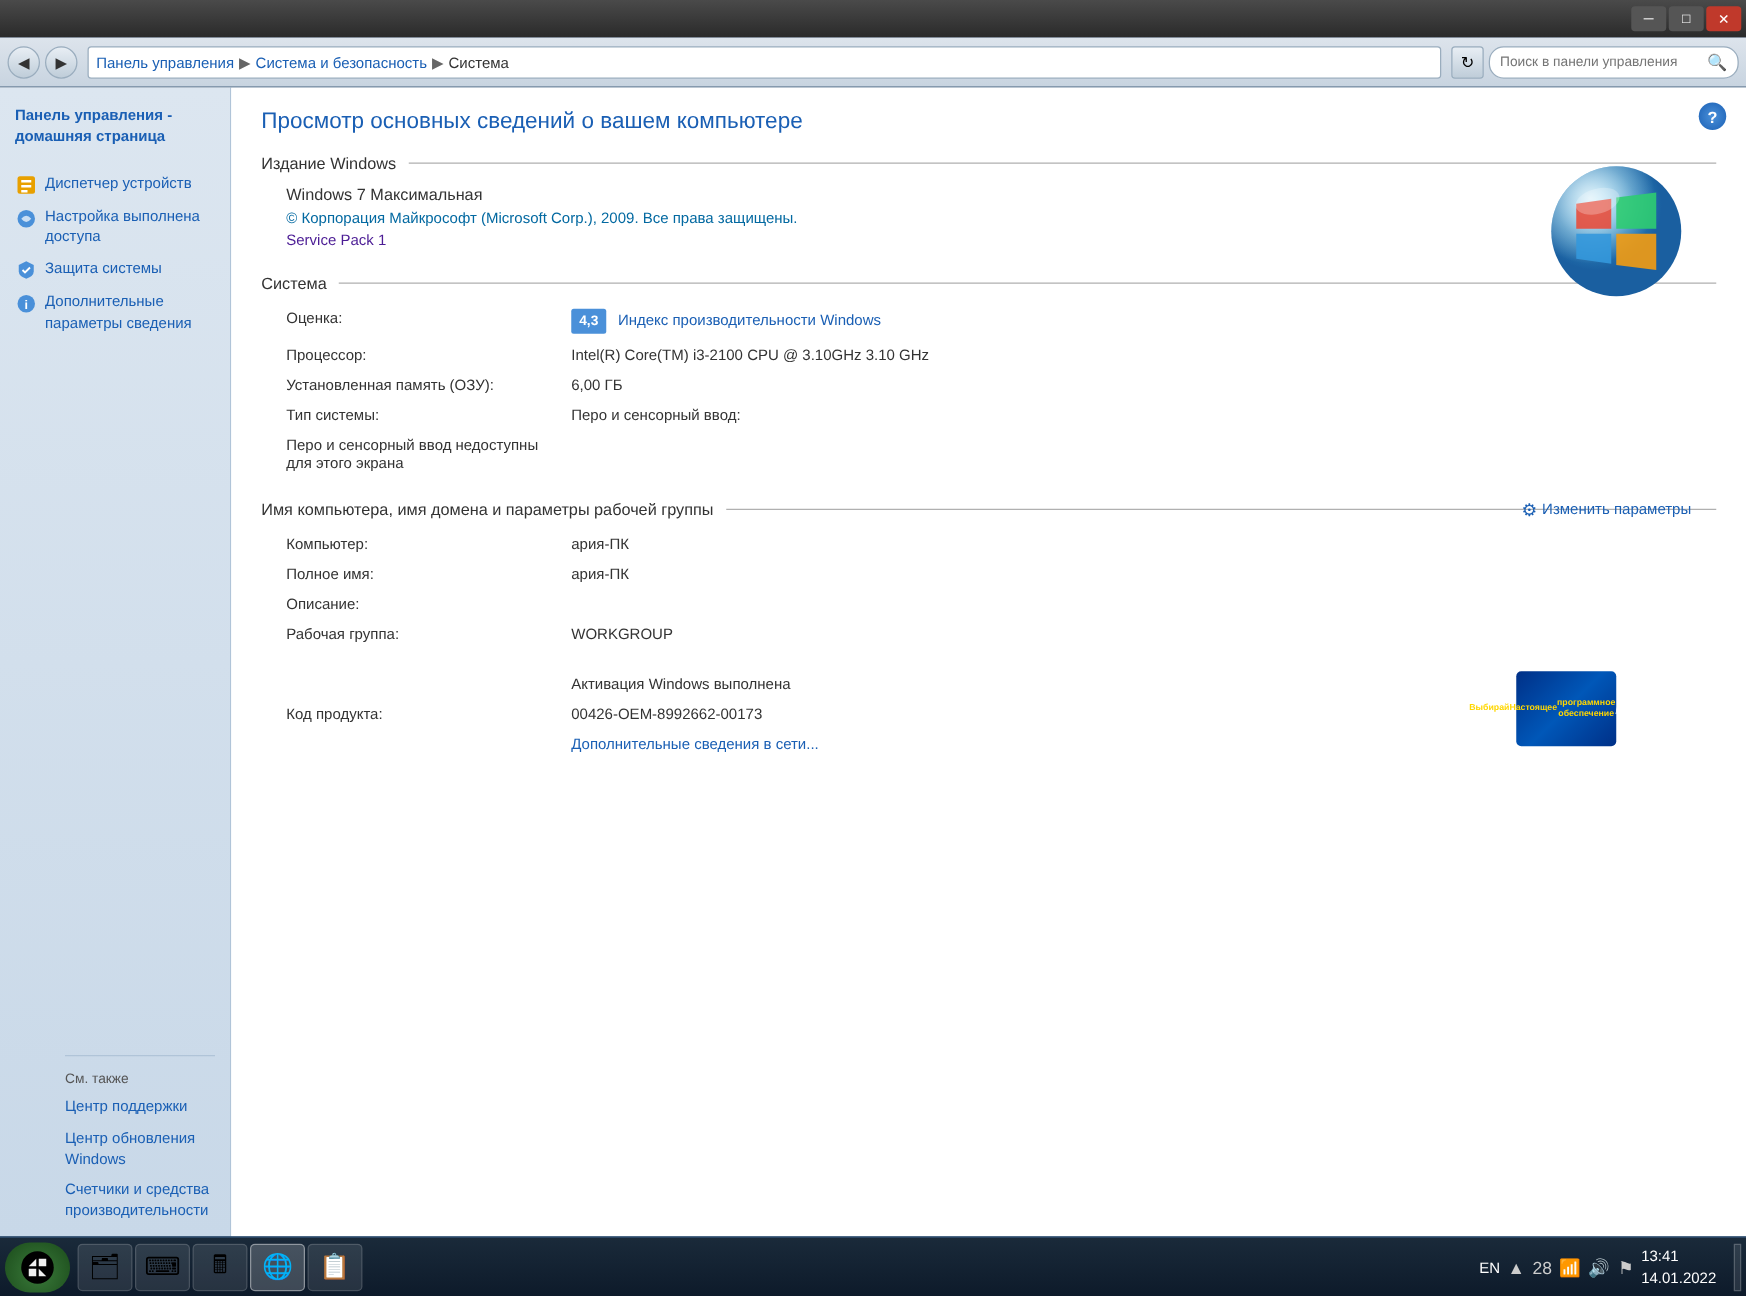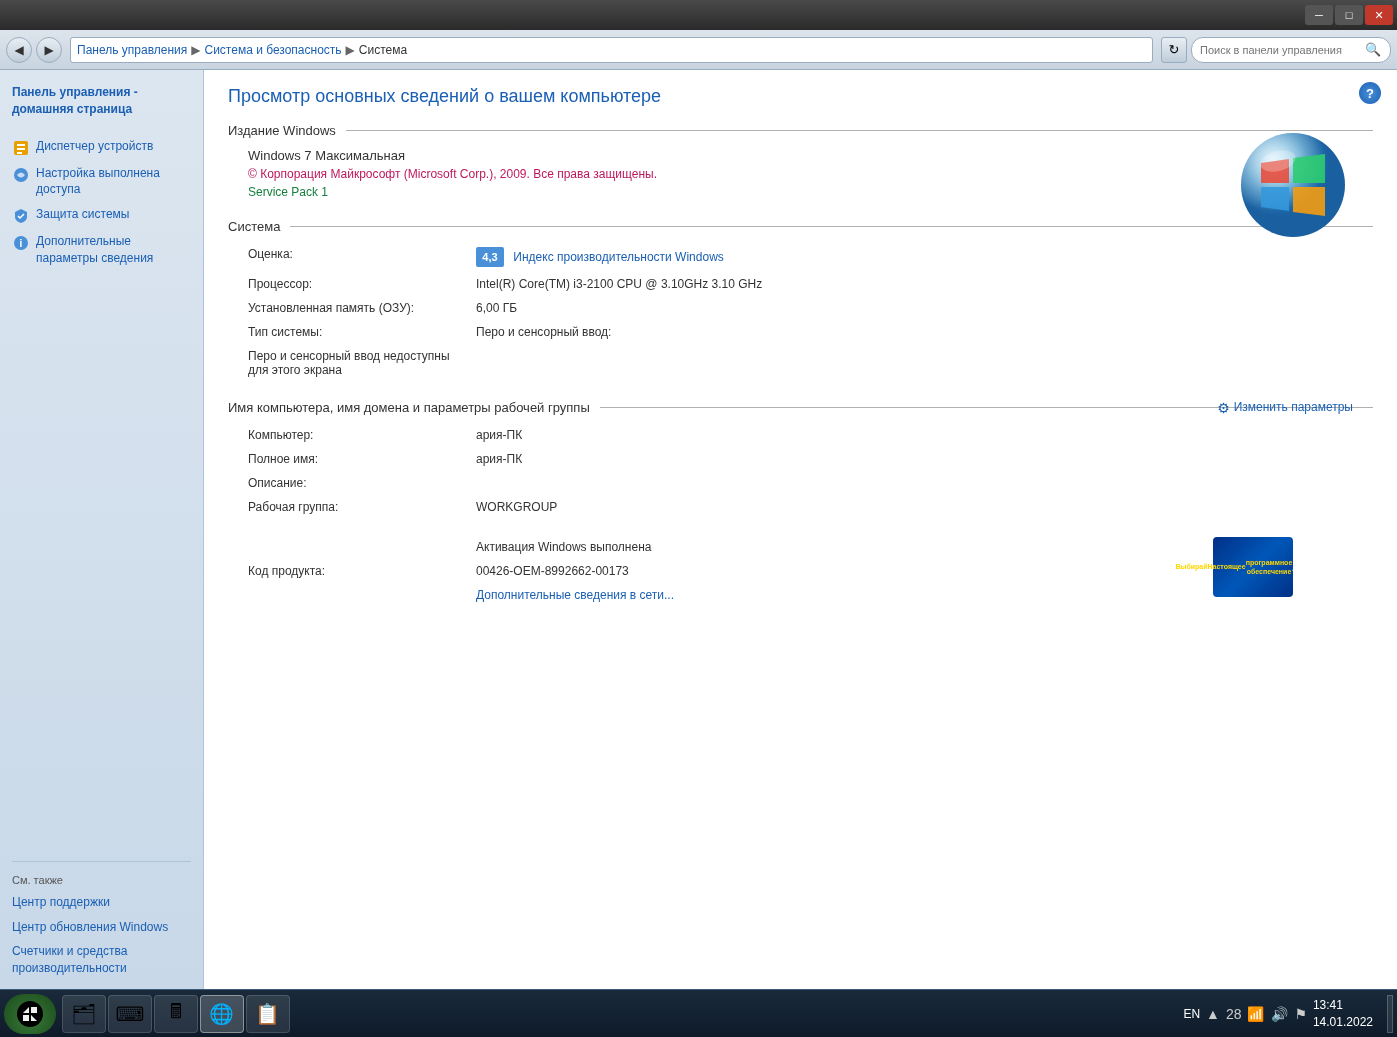--- a/index.html
+++ b/index.html
@@ -121,21 +121,21 @@
     
     .main-window {
       display: flex;
       flex: 1;
       background: #f0f4f8;
       overflow: hidden;
     }
 
     
     .sidebar {
-      width: 204px;
+      width: 185px;
       background: linear-gradient(to bottom, #dce6f0 0%, #c8d8e8 100%);
       border-right: 1px solid #b0c4d8;
       display: flex;
       flex-direction: column;
       padding: 8px 0;
       flex-shrink: 0;
     }
     .sidebar-main-link {
       padding: 6px 12px 12px;
       color: #1a5fb4;
@@ -176,20 +176,21 @@
     }
     .sidebar-section-label {
       padding: 4px 12px;
       font-size: 11px;
       color: #555;
       font-weight: normal;
     }
     .sidebar-footer {
       margin-top: auto;
       padding-top: 12px;
+      margin-left: 40px;
     }
 
     
     .content {
       flex: 1;
       background: #fff;
       overflow-y: auto;
       padding: 16px 24px;
       position: relative;
     }
@@ -260,26 +261,26 @@
       padding-left: 20px;
       margin-bottom: 8px;
     }
     .win-edition-name {
       font-size: 13px;
       color: #333;
       margin-bottom: 4px;
     }
     .win-copyright {
       font-size: 12px;
-      color: #be185d;
+      color: #0369a1;
       margin-bottom: 4px;
     }
     .win-sp {
       font-size: 12px;
-      color: #15803d;
+      color: #4c1d95;
     }
 
     
     .wei-badge {
       display: inline-flex;
       align-items: center;
       justify-content: center;
       width: 28px;
       height: 20px;
       background: #4a90d9;

